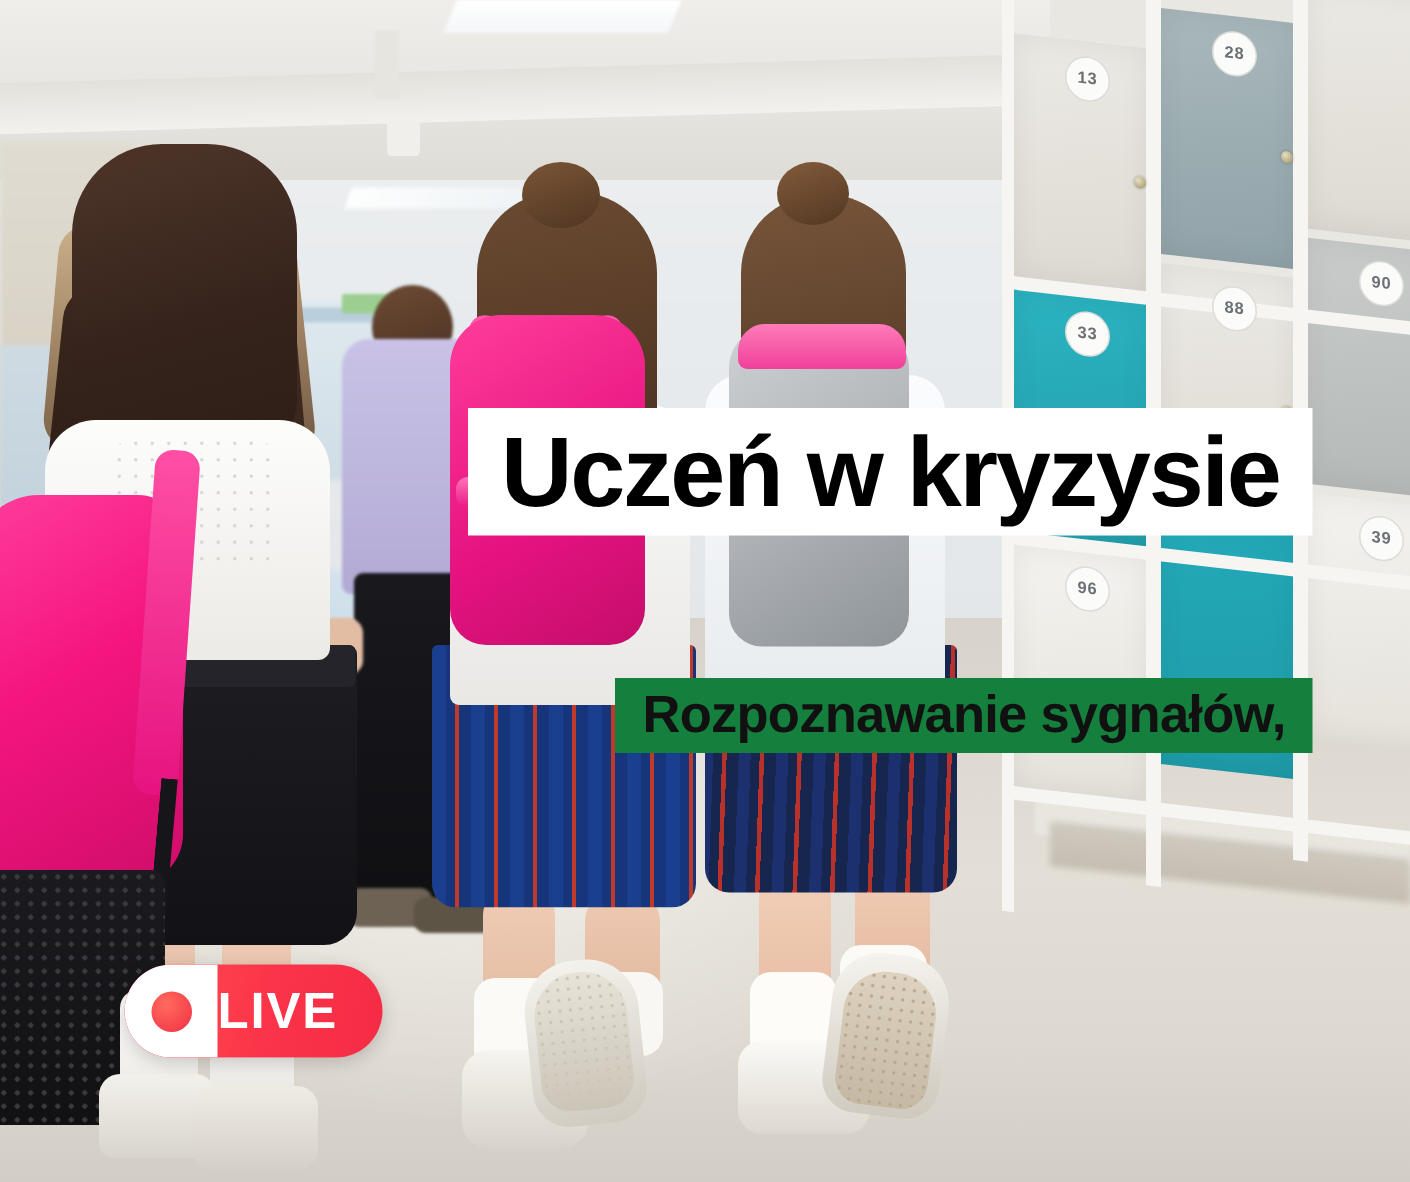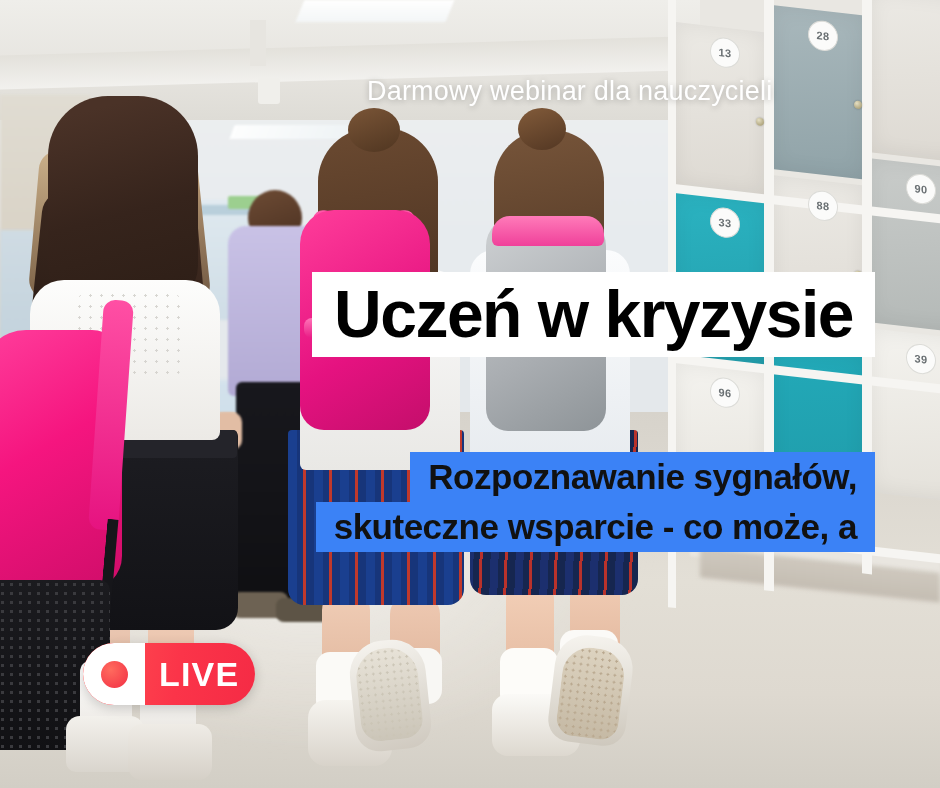--- a/index.html
+++ b/index.html
@@ -464,21 +464,21 @@
     margin-right: 65px;
     white-space: nowrap;
   }
 
   .sub-wrap {
     position: absolute;
     left: 0; top: 452px; width: 940px;
     display: flex; flex-direction: column; align-items: flex-end;
   }
   .sub-line {
-    background: #3b82f6;
+    background: #15803d;
     color: #111111;
     font-size: 35px;
     font-weight: 600;
     line-height: 1;
     letter-spacing: -0.5px;
     padding: 7px 18px 8px 18px;
     margin-right: 65px;
     white-space: nowrap;
   }
 
@@ -503,21 +503,20 @@
   }
   .live-dot {
     width: 27px; height: 27px; border-radius: 50%;
     background: radial-gradient(circle at 36% 32%, #ff6b5e, #f22f44);
   }
   .live-text {
     color: #ffffff;
     font-size: 34px;
     font-weight: 700;
     letter-spacing: 1.2px;
-    margin-left: 14px;
   }
 </style>
 </head>
 <body>
 
 <div id="poster">
 
   <div class="photo">
 
     <div class="backwall"></div>
@@ -644,29 +643,27 @@
       <div class="g1-bp-cord"></div>
       <div class="g1-bag-dark"></div>
       <div class="g1-sockL"></div>
         <div class="g1-sockR"></div>
       <div class="g1-shoeL"></div>
         <div class="g1-shoeR"></div>
     </div>
 
   </div>
 
-  <div class="kicker">Darmowy webinar dla nauczycieli</div>
 
   <div class="title-wrap">
     <div class="title-line">Uczeń w kryzysie</div>
   </div>
 
   <div class="sub-wrap">
     <div class="sub-line">Rozpoznawanie sygnałów,</div>
-    <div class="sub-line">skuteczne wsparcie - co może, a</div>
   </div>
 
   <div class="live-badge">
     <span class="live-dot-cap">
       <span class="live-dot"></span>
     </span>
     <span class="live-text">LIVE</span>
   </div>
 
 </div>

